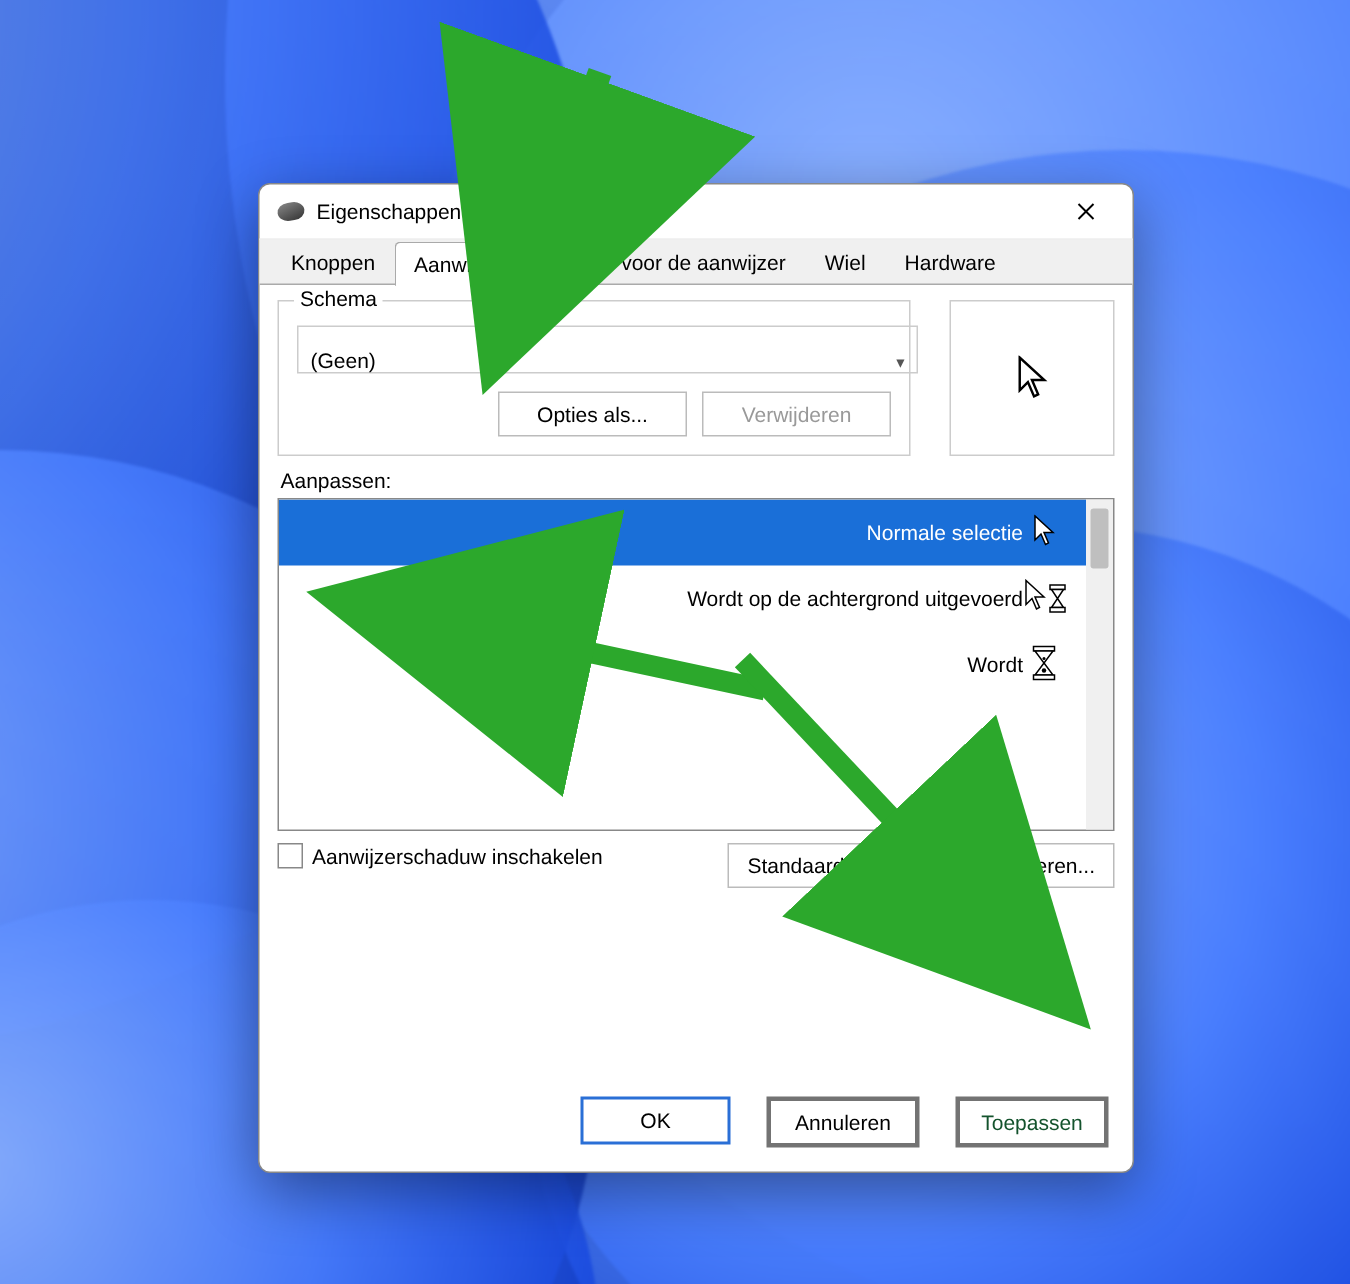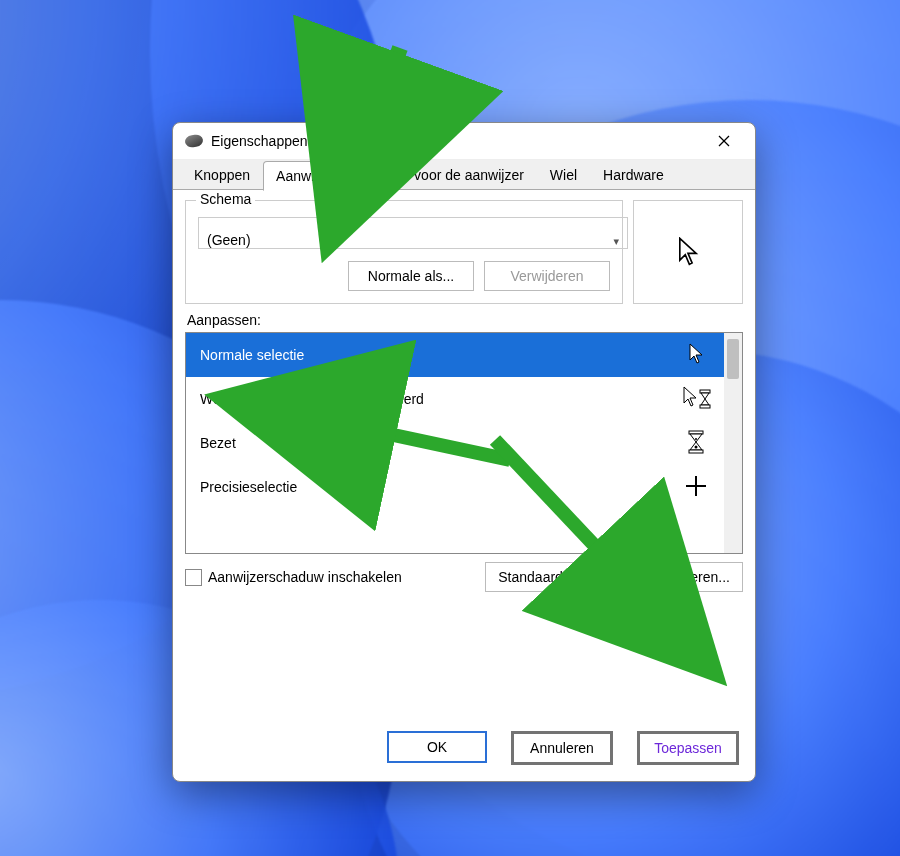--- a/index.html
+++ b/index.html
@@ -102,21 +102,21 @@
   .panel-wrap {
     flex: 1;
     padding: 10px 12px;
     border-top: 1px solid #aaa;
     margin-top: -1px;
     position: relative;
     z-index: 1;
   }
   .scheme-row {
     display: flex;
-    gap: 10px;
+    gap: 26px;
   }
   .scheme-box {
     flex: 1;
     border: 1px solid #ccc;
     padding: 8px 12px 12px 12px;
     position: relative;
   }
   .scheme-box .legend {
     position: absolute;
     top: -10px;
@@ -167,21 +167,21 @@
   .listbox {
     border: 1px solid #888;
     height: 220px;
     display: flex;
   }
   .list-inner { flex: 1; overflow: hidden; }
   .list-row {
     height: 44px;
     display: flex;
     align-items: center;
-    justify-content: space-between;
+    justify-content: flex-end;
     padding: 0 14px;
     border-bottom: 0;
   }
   .list-row.sel {
     background: #1a6fd8;
     color: #fff;
   }
   .list-row .cursor-icon { width: 28px; text-align: center; }
   .scrollbar {
     width: 18px;
@@ -191,21 +191,21 @@
   .thumb {
     position: absolute;
     left: 3px; right: 3px;
     top: 6px; height: 40px;
     background: #bfbfbf;
     border-radius: 2px;
   }
 
   .below-row {
     display: flex;
-    align-items: center;
+    align-items: flex-start;
     gap: 8px;
     margin-top: 8px;
   }
   .chk {
     display: flex;
     align-items: center;
     gap: 6px;
     flex: 1;
     cursor: pointer;
   }
@@ -225,21 +225,21 @@
     height: 28px;
     border: 3px solid #737373;
     background: #fff;
     display: inline-flex;
     align-items: center;
     justify-content: center;
     cursor: pointer;
     font-size: 14px;
   }
   .dlg-btn.default { border: 2px solid #2a6fd6; }
-  .dlg-btn.disabled { color: #6d28d9; cursor: default; }
+  .dlg-btn.disabled { color: #14532d; cursor: default; }
 
   
   .arrow {
     position: absolute;
     width: 0; height: 0;
     z-index: 30;
   }
   .arrow svg { overflow: visible; }
 </style>
 </head>
@@ -279,21 +279,21 @@
 
   <div class="panel-wrap">
     <div class="scheme-row">
       <div class="scheme-box">
         <span class="legend">Schema</span>
         <div class="dropdown">
           <span>(Geen)</span>
           <span class="chev">▾</span>
         </div>
         <div class="scheme-buttons">
-          <div class="btn">Normale als...</div>
+          <div class="btn">Opties als...</div>
           <div class="btn disabled">Verwijderen</div>
         </div>
       </div>
       <div class="preview-box">
         <svg width="22" height="30" viewBox="0 0 16 22">
           <path d="M2 1 L2 17 L6 13 L9 20 L11 19 L8 12 L14 12 Z" fill="none" stroke="#000" stroke-width="1.2"></path>
         </svg>
       </div>
     </div>
 
@@ -314,40 +314,31 @@
           <span class="cursor-icon">
             <svg width="30" height="24" viewBox="0 0 30 24">
               <path d="M2 1 L2 17 L6 13 L9 20 L11 19 L8 12 L14 12 Z" fill="#fff" stroke="#000" stroke-width="1"></path>
               <rect x="18" y="4" width="10" height="3" fill="#fff" stroke="#000"></rect>
               <path d="M19 7 L27 7 L23 13 L27 19 L19 19 L23 13 Z" fill="#fff" stroke="#000"></path>
               <rect x="18" y="19" width="10" height="3" fill="#fff" stroke="#000"></rect>
             </svg>
           </span>
         </div>
         <div class="list-row">
-          <span>Bezet</span>
+          <span>Wordt</span>
           <span class="cursor-icon">
             <svg width="18" height="24" viewBox="0 0 18 24">
               <rect x="2" y="1" width="14" height="3" fill="#fff" stroke="#000"></rect>
               <path d="M3 4 L15 4 L9 12 L15 20 L3 20 L9 12 Z" fill="#fff" stroke="#000"></path>
               <rect x="2" y="20" width="14" height="3" fill="#fff" stroke="#000"></rect>
               <circle cx="9" cy="9" r="1" fill="#000"></circle>
               <circle cx="9" cy="17" r="1.5" fill="#000"></circle>
             </svg>
           </span>
         </div>
-        <div class="list-row">
-          <span>Precisieselectie</span>
-          <span class="cursor-icon">
-            <svg width="24" height="24" viewBox="0 0 24 24">
-              <line x1="12" y1="2" x2="12" y2="22" stroke="#000" stroke-width="2"></line>
-              <line x1="2" y1="12" x2="22" y2="12" stroke="#000" stroke-width="2"></line>
-            </svg>
-          </span>
-        </div>
       </div>
       <div class="scrollbar">
         <div class="thumb"></div>
       </div>
     </div>
 
     <div class="below-row">
       <label class="chk">
         <span class="box"></span>
         <span>Aanwijzerschaduw inschakelen</span>

